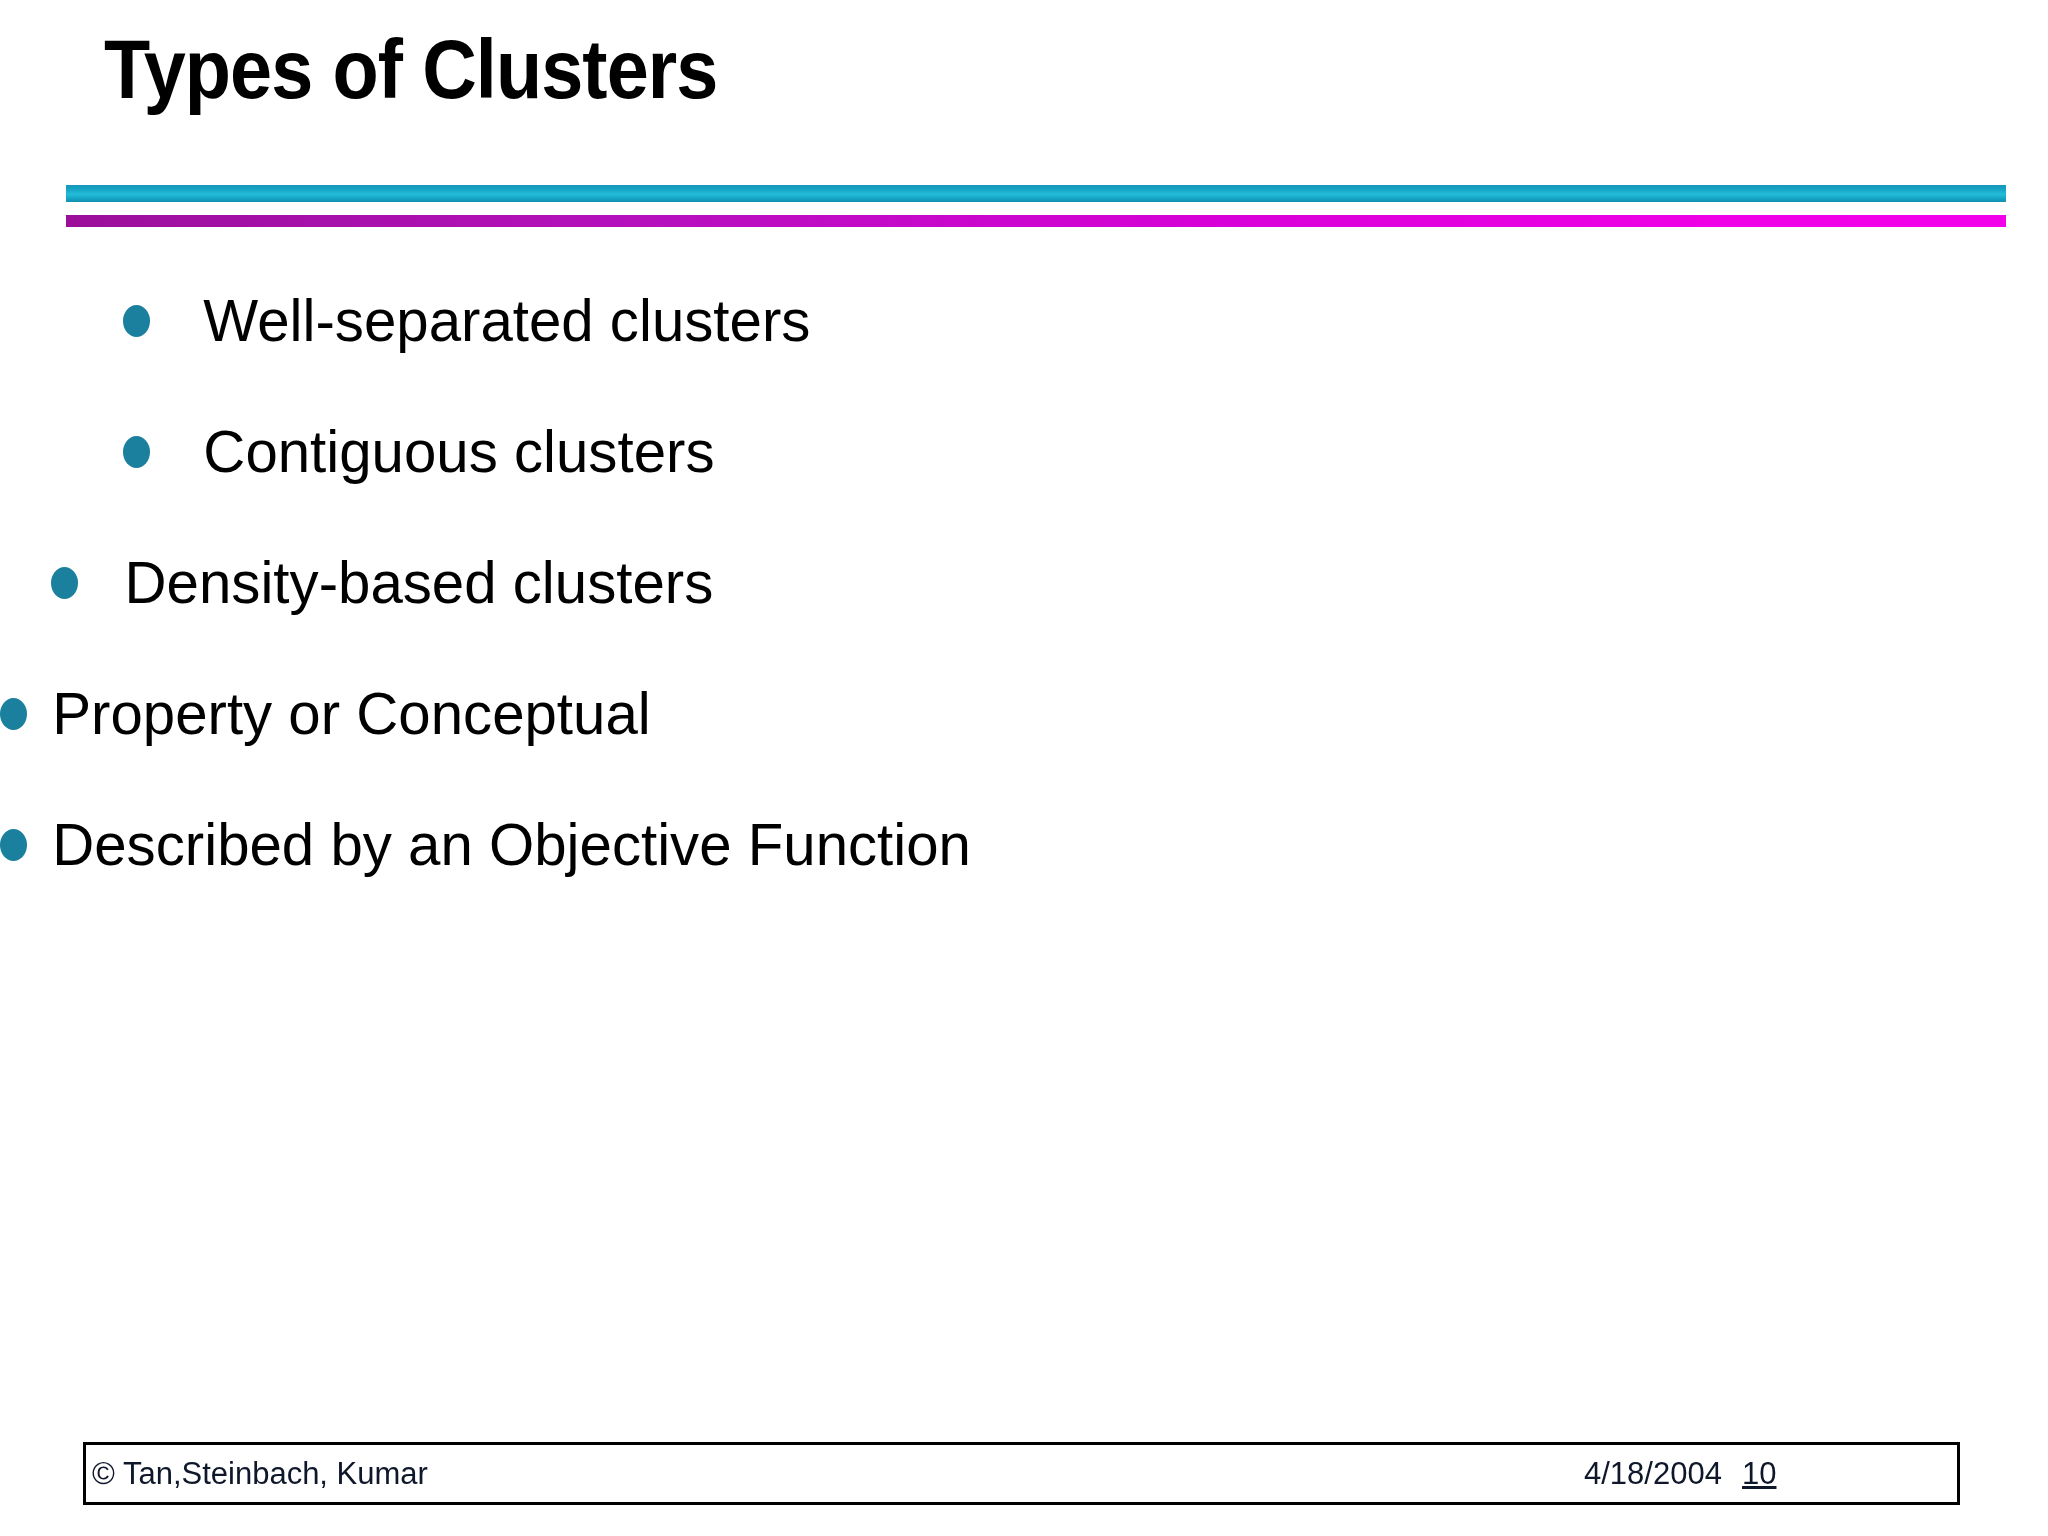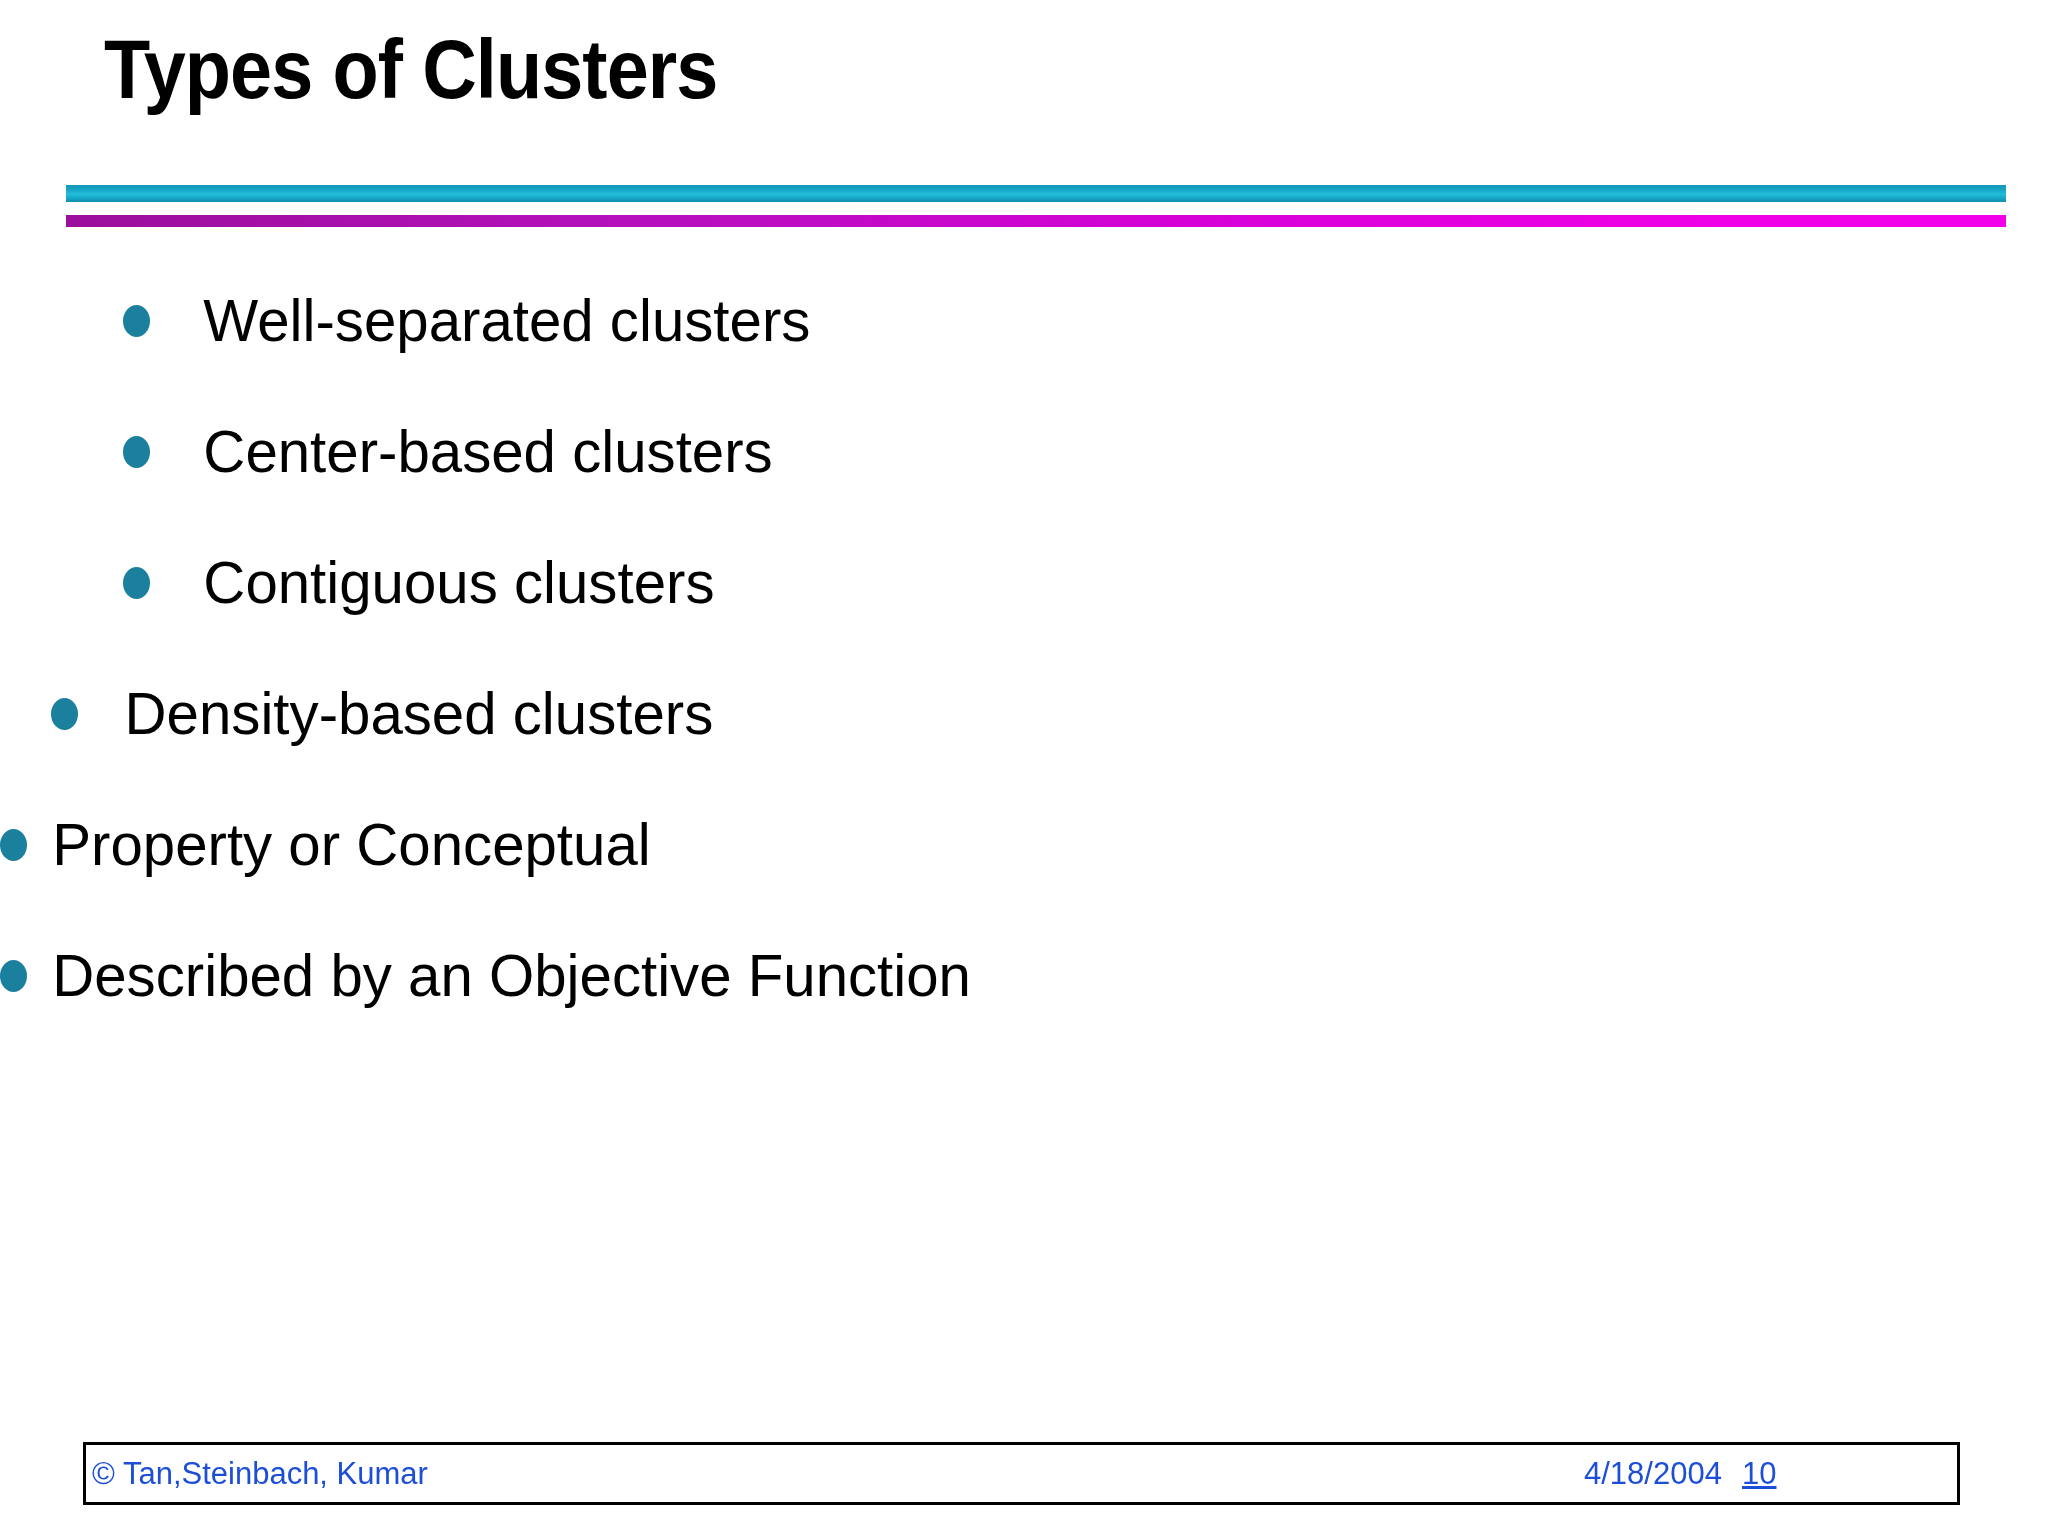--- a/index.html
+++ b/index.html
@@ -121,21 +121,21 @@
     height: 63px;
     border: 3px solid #000000;
     box-sizing: border-box;
   }
   .footer-inner {
     position: relative;
     width: 100%;
     height: 100%;
     font-family: "Liberation Sans", sans-serif;
     font-size: 31px;
-    color: #1d4ed8;
+    color: #0f172a;
     text-align: right;
   }
   .footer-copyright {
     position: absolute;
     left: 6px;
     top: 50%;
     transform: translateY(-50%);
     white-space: nowrap;
   }
   .footer-center {
@@ -173,24 +173,20 @@
     <div class="rule-magenta"></div>
   </div>
 
   <div class="bullet-list">
 
     <div class="bullet-row indent-a">
       <span class="bullet-mark" style="background: rgb(27, 127, 158);"></span>
       <span class="bullet-text">Well-separated clusters</span>
     </div>
 
-    <div class="bullet-row indent-a">
-      <span class="bullet-mark" style="background: rgb(27, 127, 158);"></span>
-      <span class="bullet-text">Center-based clusters</span>
-    </div>
 
     <div class="bullet-row indent-a">
       <span class="bullet-mark" style="background: rgb(27, 127, 158);"></span>
       <span class="bullet-text">Contiguous clusters</span>
     </div>
 
     <div class="bullet-row indent-b">
       <span class="bullet-mark" style="background: rgb(27, 127, 158);"></span>
       <span class="bullet-text">Density-based clusters</span>
     </div>

